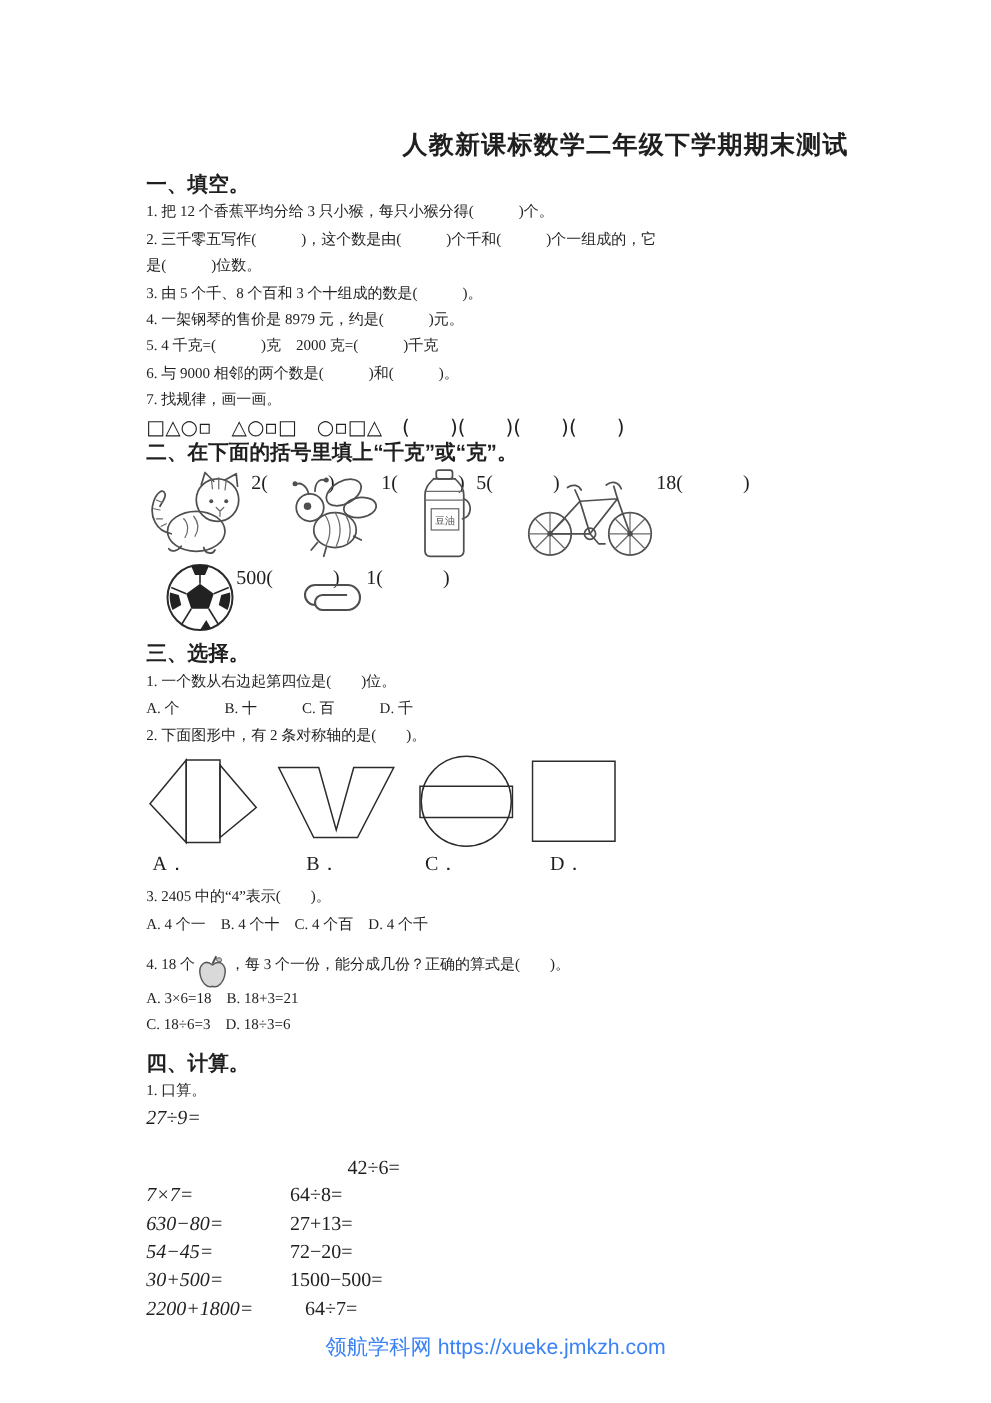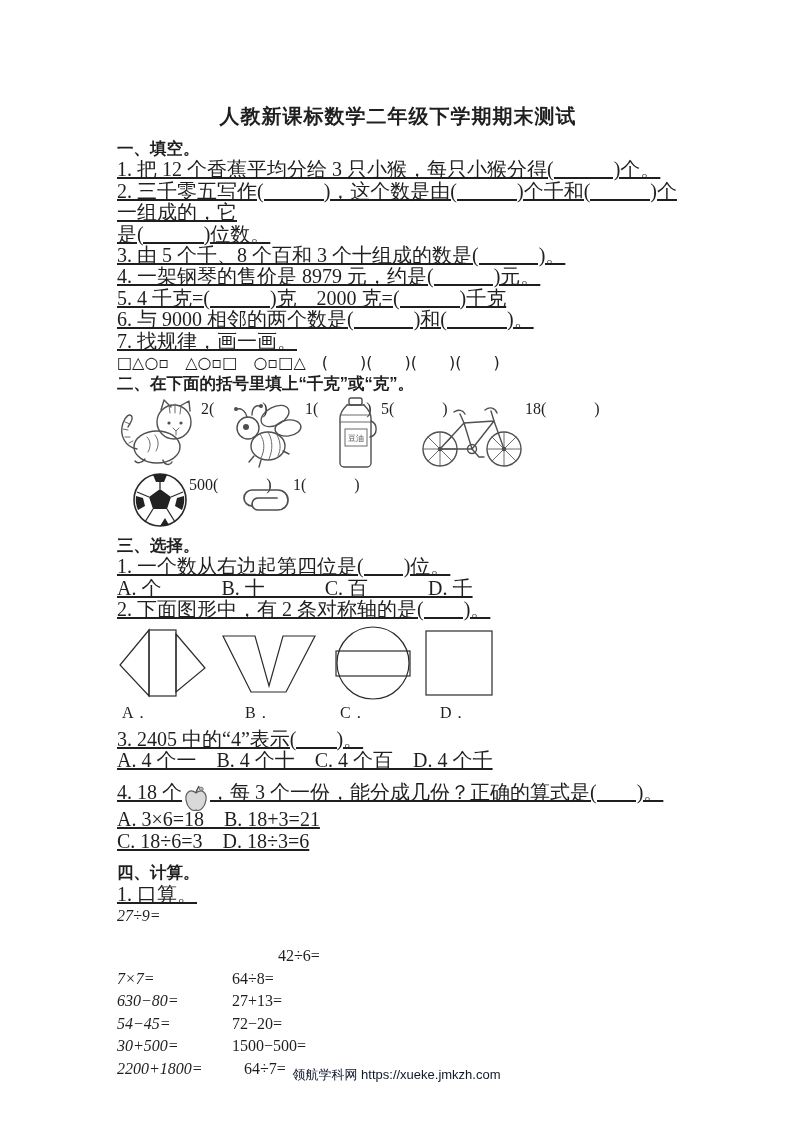--- a/index.html
+++ b/index.html
@@ -3,31 +3,31 @@
 <meta charset="utf-8">
 <style>
   html,body{margin:0;padding:0;}
   body{
     width:793px;height:1122px;background:#ffffff;position:relative;overflow:hidden;
     font-family:"Liberation Serif","DejaVu Serif",serif;
     color:#1f1f1f;
   }
   #content{position:absolute;left:117px;top:0;width:562px;}
   .title{
-    margin-top:102px;text-align:center;font-size:20px;font-weight:600;
+    margin-top:102px;text-align:right;font-size:20px;font-weight:600;
     font-family:"Liberation Sans","DejaVu Sans",sans-serif;letter-spacing:1px;
     line-height:28px;
   }
   .h-sec{
     font-weight:700;font-size:16.5px;line-height:21.4px;
     font-family:"Liberation Sans","DejaVu Sans",sans-serif;
     white-space:pre-wrap;
   }
   .h1-sec{margin-top:8px;}
-  .line{font-size:20px;line-height:21.4px;white-space:pre-wrap;text-decoration:underline;}
+  .line{font-size:12px;line-height:21.4px;white-space:pre-wrap;}
   .pattern{font-family:"DejaVu Sans","Liberation Sans",sans-serif;font-size:16px;line-height:21.4px;white-space:pre-wrap;}
   
   .pic-row{display:flex;align-items:flex-end;margin-top:2px;}
   .pic-item{display:flex;flex-direction:row;}
   .pic-item .iconbox{display:flex;align-items:flex-end;height:72px;}
   .pic-label{font-size:16px;line-height:23px;white-space:pre-wrap;}
   .w-cat{width:110px;}  .w-bee{width:106px;} .w-bottle{width:86px;} .w-bike{width:130px;}
   .row2{margin-top:4px;}
   .w-ball{width:116px;} .w-clip{width:110px;}
   .w-ball .iconbox{height:56px;padding-left:14px;}
@@ -44,21 +44,21 @@
   
   .calc-rows{margin-top:0;}
   .calc-row{display:flex;font-size:16px;line-height:22.6px;white-space:pre-wrap;}
   .calc-row .c1{width:115px;display:inline-block;font-style:italic;}
   .calc-row:nth-child(1) .c2{margin-left:46px;margin-top:40px;}
   .calc-row:nth-child(2) .c2{}
   .calc-row:nth-child(6) .c2{margin-left:12px;}
   
   .footer{
     position:absolute;left:0;right:0;top:1066px;text-align:center;
-    color:#0f172a;font-size:13px;
+    color:#3b82f6;font-size:17px;
     font-family:"Liberation Sans","DejaVu Sans",sans-serif;
   }
   svg{display:block;}
   .ink{stroke:#4f4f4f;fill:none;stroke-width:1.4;stroke-linecap:round;stroke-linejoin:round;}
   .ink-thin{stroke:#6a6a6a;fill:none;stroke-width:1;stroke-linecap:round;}
   .blk{stroke:#2b2b2b;fill:none;stroke-width:1.2;}
 </style>
 </head>
 <body>
 

